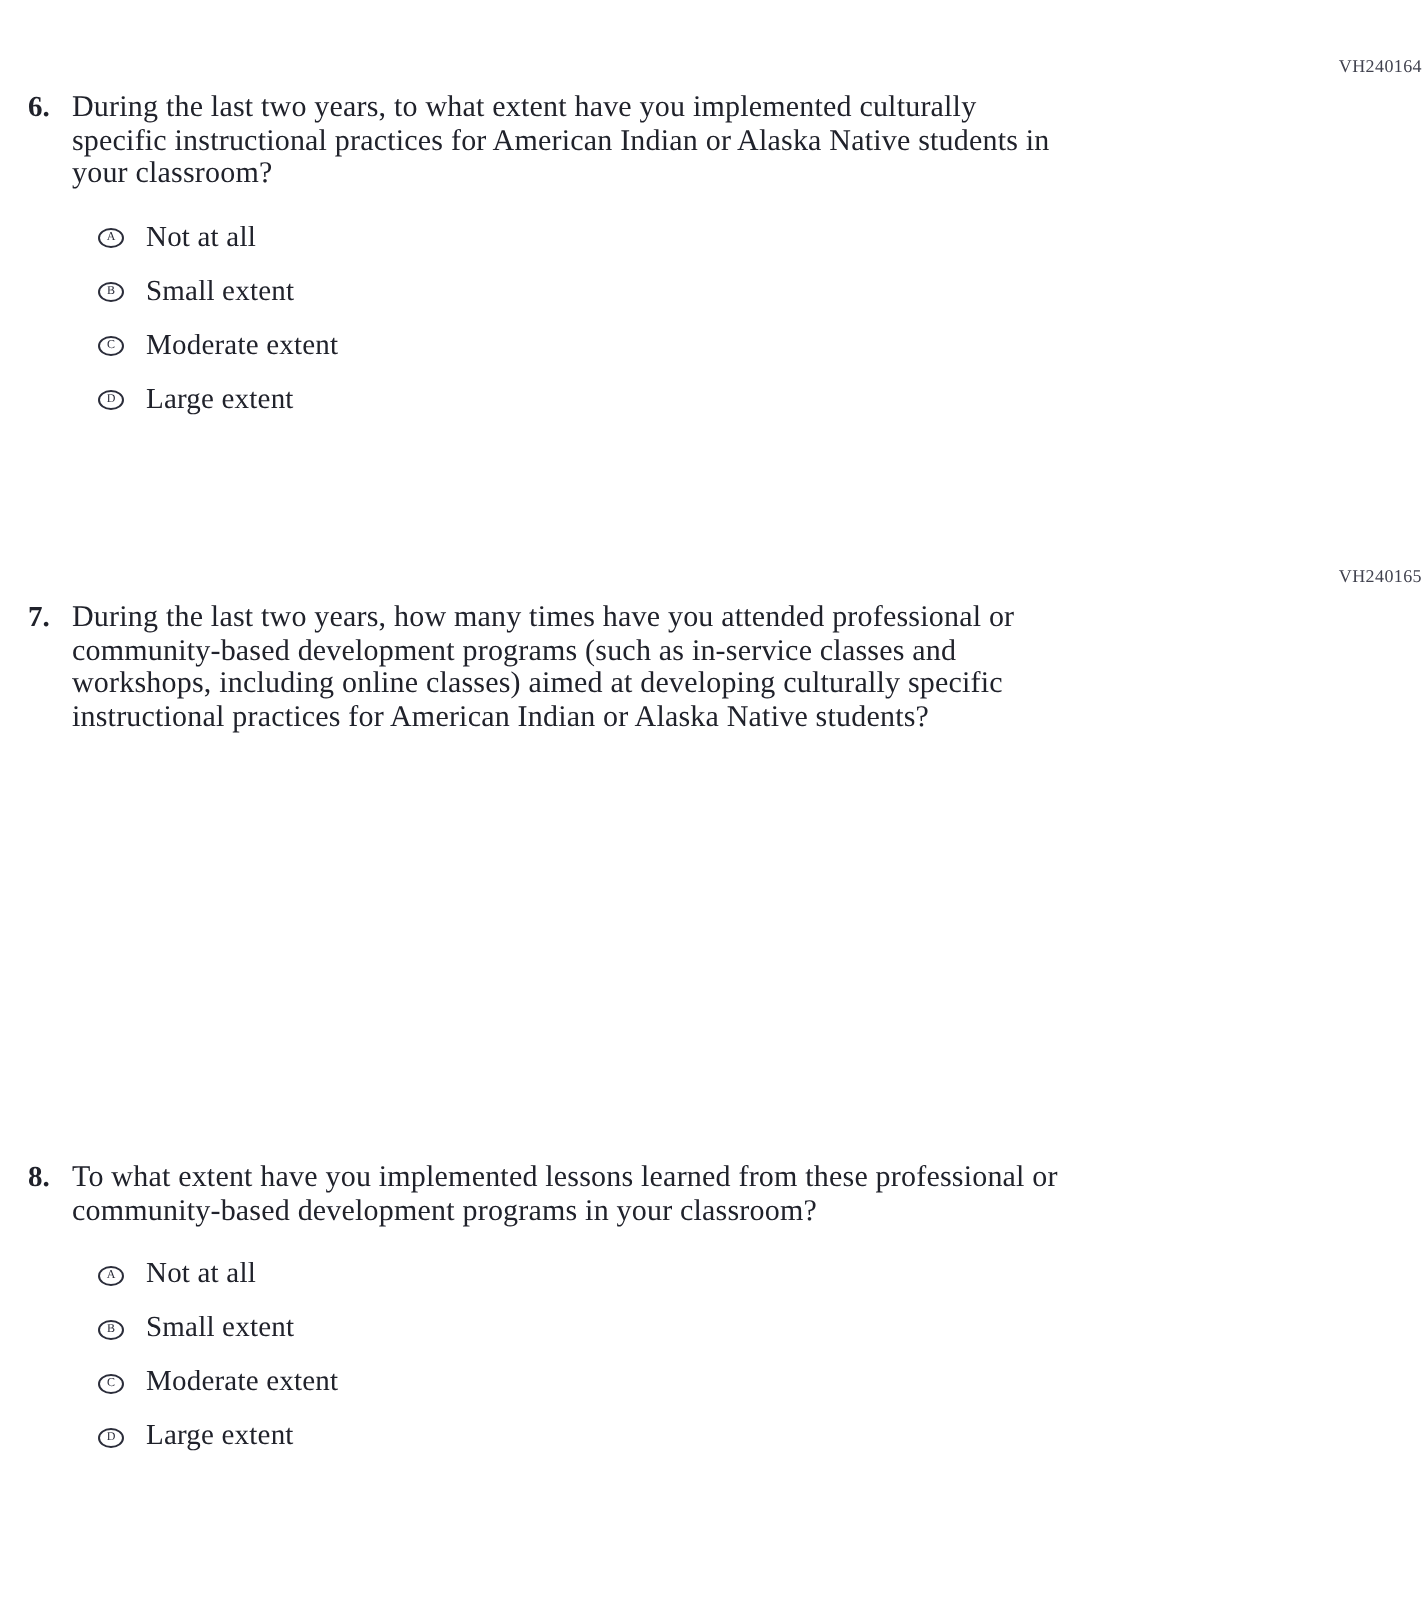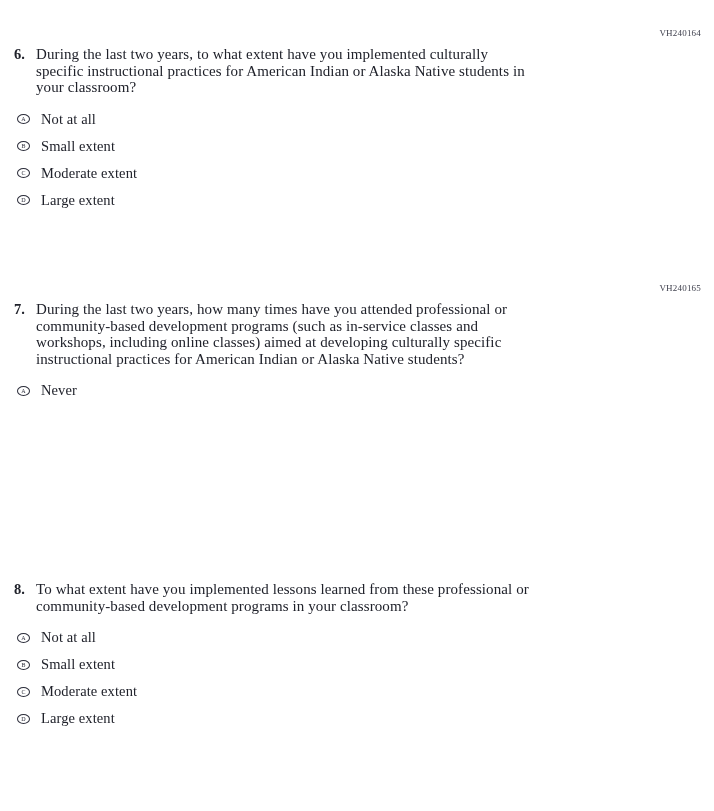--- a/index.html
+++ b/index.html
@@ -11,21 +11,21 @@
     font-family: "Liberation Serif", "DejaVu Serif", serif;
     color: #20222b;
     overflow: hidden;
   }
   .question { position: absolute; left: 0; right: 0; }
   .q6 { top: 28px; }
   .q7 { top: 283px; }
   .q8 { top: 581px; }
   .code {
     text-align: right;
-    padding-right: 13px;
+    padding-right: 3px;
     font-size: 9px;
     line-height: 11px;
     letter-spacing: 0.2px;
     color: #41424f;
     margin-bottom: 7px;
   }
   .q-row { display: flex; padding-left: 14px; }
   .q-num {
     width: 22px;
     flex: 0 0 22px;
@@ -33,21 +33,21 @@
     font-size: 14.5px;
     line-height: 16.5px;
   }
   .q-text {
     font-size: 15px;
     line-height: 16.5px;
     letter-spacing: 0.1px;
     white-space: pre-line;
     max-width: 575px;
   }
-  .options { padding-left: 17px; margin-top: 15px; }
+  .options { padding-left: 49px; margin-top: 15px; }
   .option {
     display: flex;
     align-items: center;
     height: 17px;
     margin-bottom: 10px;
     cursor: pointer;
   }
   .bubble {
     box-sizing: border-box;
     width: 13px;
@@ -118,26 +118,20 @@
   <section class="question q7">
     <div class="code">VH240165</div>
     <div class="q-row">
       <span class="q-num">7.</span>
       <div class="q-text">During the last two years, how many times have you attended professional or
 community-based development programs (such as in-service classes and
 workshops, including online classes) aimed at developing culturally specific
 instructional practices for American Indian or Alaska Native students?</div>
     </div>
     <div class="options">
-      <div class="option">
-        <span class="bubble">
-            <span class="bletter">A</span>
-          </span>
-        <span class="olabel">Never</span>
-      </div>
     </div>
   </section>
 
   <section class="question q8">
     <div class="q-row">
       <span class="q-num">8.</span>
       <div class="q-text">To what extent have you implemented lessons learned from these professional or
 community-based development programs in your classroom?</div>
     </div>
     <div class="options">

